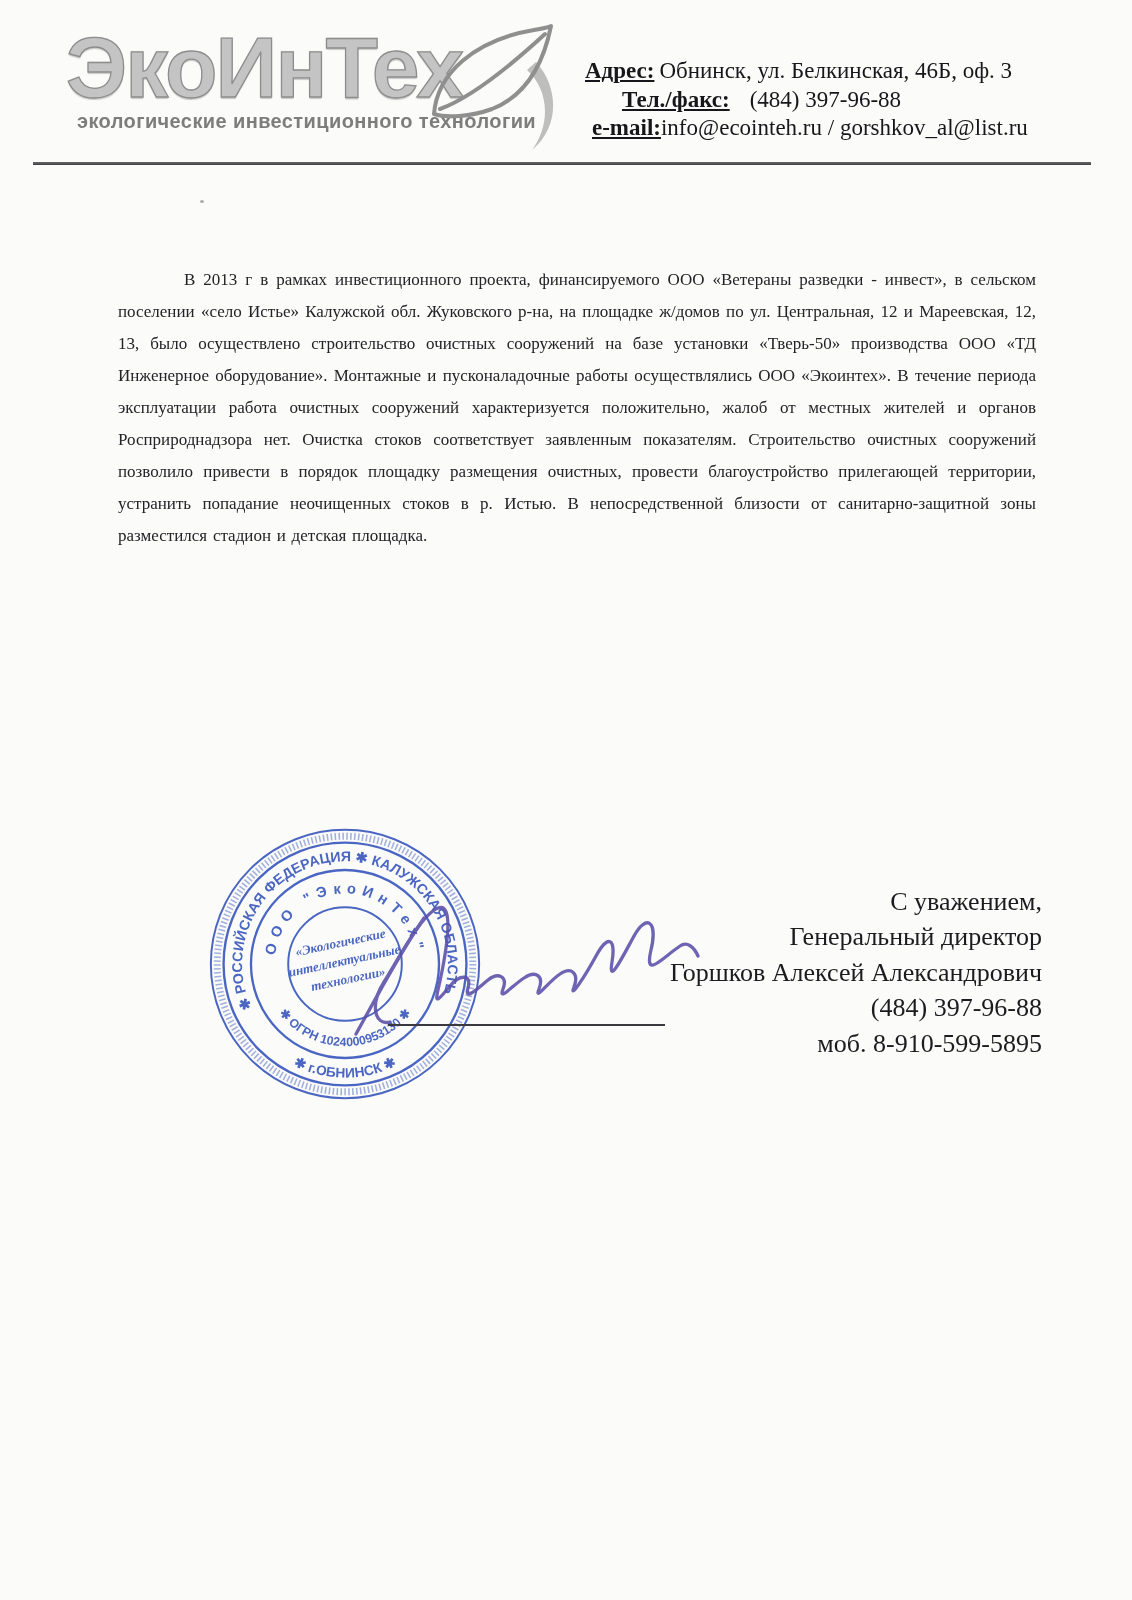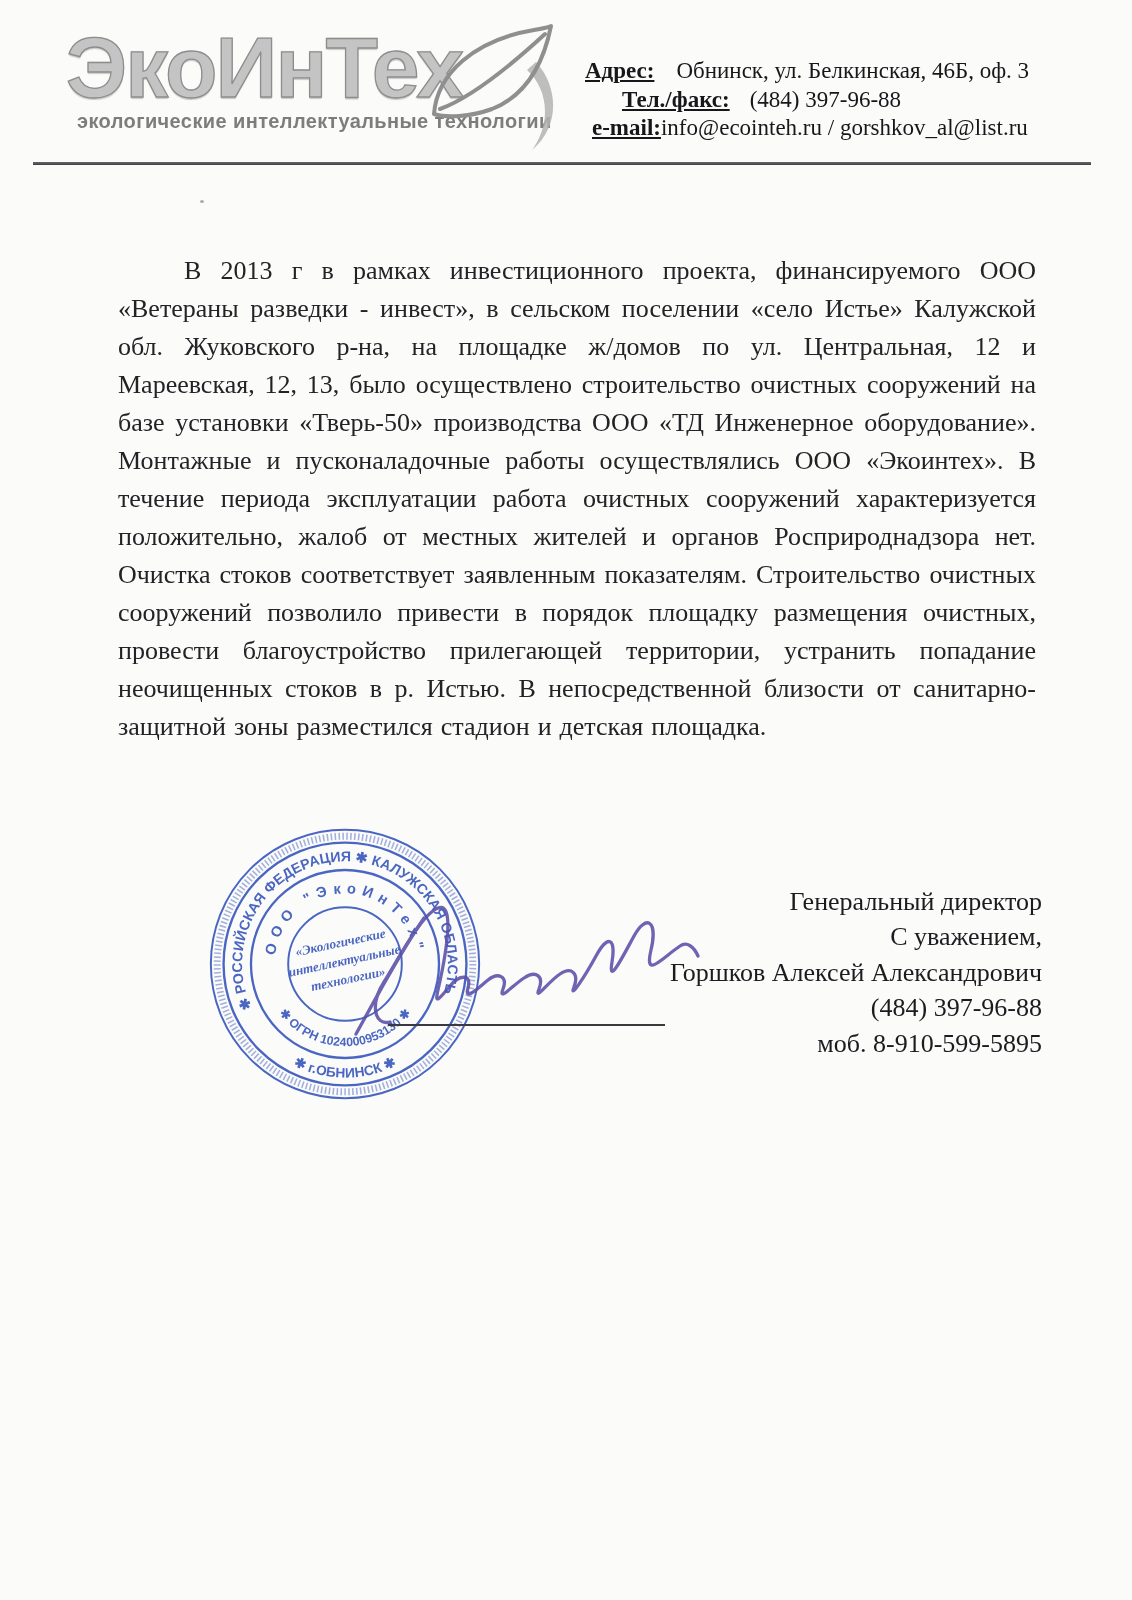--- a/index.html
+++ b/index.html
@@ -21,37 +21,37 @@
   .logo-tagline{
     position:absolute; left:77px; top:110px;
     font-family:"Liberation Sans", sans-serif;
     font-weight:bold; font-size:20px; letter-spacing:.4px;
     color:#7d7d7d; white-space:nowrap;
   }
   .logo-art{position:absolute; left:428px; top:14px;}
   .contact{position:absolute; font-size:23px; color:#17171b; white-space:nowrap;}
   .contact .lbl{font-weight:bold; text-decoration:underline;}
   #c-line1{left:585px; top:58px;}
-  #c-line1 .lbl{margin-right:22px;}
+  #c-line1 .lbl{margin-right:5px;}
   #c-line2{left:622px; top:87px;}
   #c-line2 .lbl{margin-right:20px;}
   #c-line3{left:592px; top:115px;}
   #c-line3 .lbl{}
   .head-rule{
     position:absolute; left:33px; top:162px; width:1058px; height:3px;
     background:linear-gradient(180deg,#6a6a6e,#3f3f44);
   }
   .scan-speck{
     position:absolute; left:200px; top:200px; width:4px; height:3px;
     background:#8a8a86; border-radius:50%; opacity:.7;
   }
   
   .letter-body{
-    position:absolute; left:118px; top:252px; width:918px;
-    font-size:26px; line-height:38px; text-align:justify;
+    position:absolute; left:118px; top:264px; width:918px;
+    font-size:17px; line-height:32px; text-align:justify;
     text-indent:66px; word-spacing:1.5px; color:#232327;
   }
   
   .stamp{position:absolute; left:203px; top:822px; opacity:.92;}
   .sig{position:absolute; left:350px; top:894px;}
   .sig-line{
     position:absolute; left:388px; top:1024px; width:277px; height:2px;
     background:#3a3a3e;
   }
   
@@ -61,21 +61,21 @@
     color:#1c1c20; white-space:nowrap;
   }
 </style>
 </head>
 <body>
 
 <div class="page">
 
   <div>
     <div class="logo-title">ЭкоИнТех</div>
-    <div class="logo-tagline">экологические интеллектуальные технологии</div>
+    <div class="logo-tagline">экологические инвестиционного технологии</div>
 
     <svg class="logo-art" width="132" height="140" viewBox="0 0 132 140">
       <g>
         <path d="M 108 48 C 130 72 133 112 104 136 C 123 110 121 76 99 56 Z" fill="#b3b3b3" opacity="0.85"></path>
       </g>
       <g fill="none" stroke="#8f8f8f" stroke-width="4" stroke-linejoin="round" stroke-linecap="round">
         <path d="M 6 100 C 9 60 46 26 106 16 C 118 14 122 13 123 12 C 117 42 102 80 64 95 C 42 103 18 104 6 100 Z"></path>
         <path d="M 12 95 C 42 84 80 54 117 20"></path>
       </g>
     </svg>
@@ -140,20 +140,20 @@
                C 148 78 158 82 153 95 C 148 108 162 92 174 84 C 186 76 194 82 189 95
                C 184 108 198 88 210 80 C 222 72 229 80 224 93 C 219 106 234 84 246 62
                C 258 40 266 44 262 68 C 258 92 272 64 284 42 C 296 20 308 26 301 56
                C 294 86 312 64 330 52 C 337 47 344 53 348 62"></path>
     </g>
   </svg>
 
   <div class="sig-line"></div>
 
   <div class="closing">
+    <div>С уважением,</div>
     <div>Генеральный директор</div>
-    <div>С уважением,</div>
     <div>Горшков Алексей Александрович</div>
     <div>(484) 397-96-88</div>
     <div>моб. 8-910-599-5895</div>
   </div>
 
 </div>
 
 </body></html>

